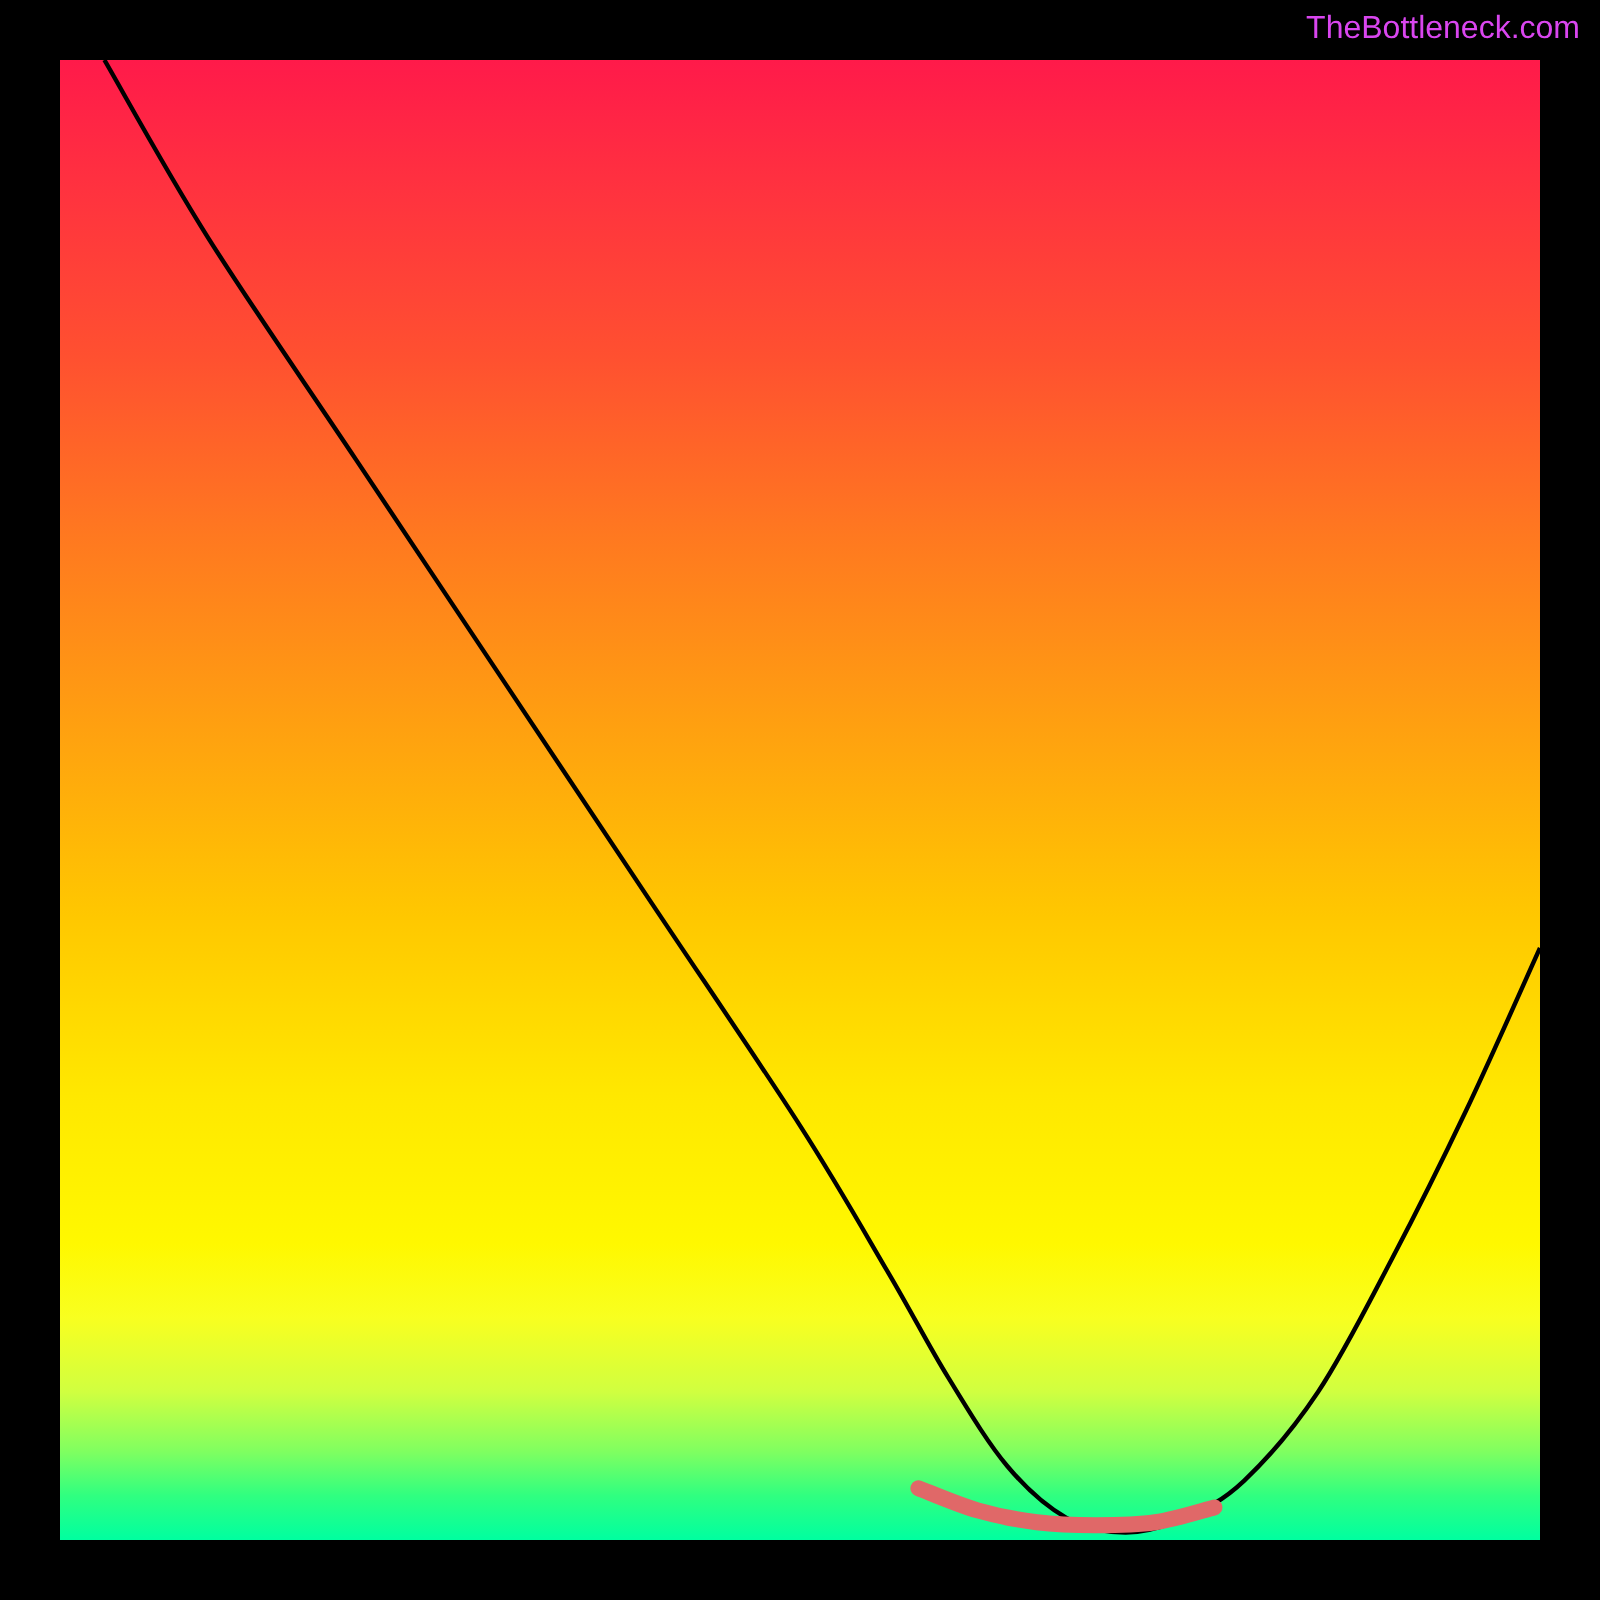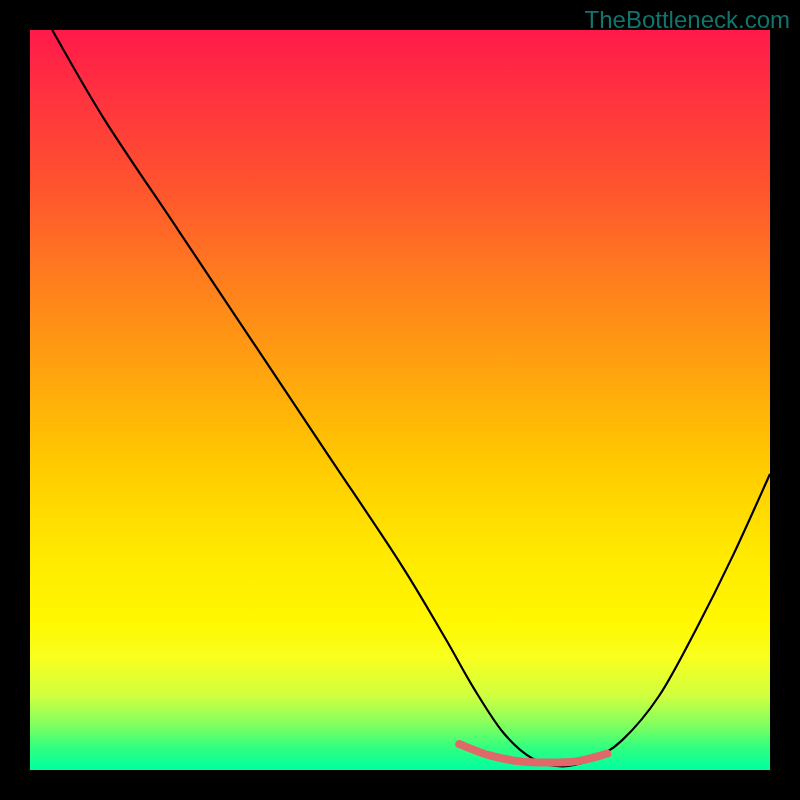--- a/index.html
+++ b/index.html
@@ -42,23 +42,23 @@
       #80ff60 94%,
       #30ff80 97%,
       #00ffa0 100%
     );
   }
   .watermark {
     position: absolute;
     top: 6px;
     right: 10px;
     font-family: Arial, sans-serif;
-    font-size: 24px;
+    font-size: 16px;
     font-weight: 500;
-    color: #0f766e;
+    color: #d946ef;
   }
   svg.overlay {
     position: absolute;
     left: 0;
     top: 0;
     width: 100%;
     height: 100%;
     pointer-events: none;
   }
 </style>

